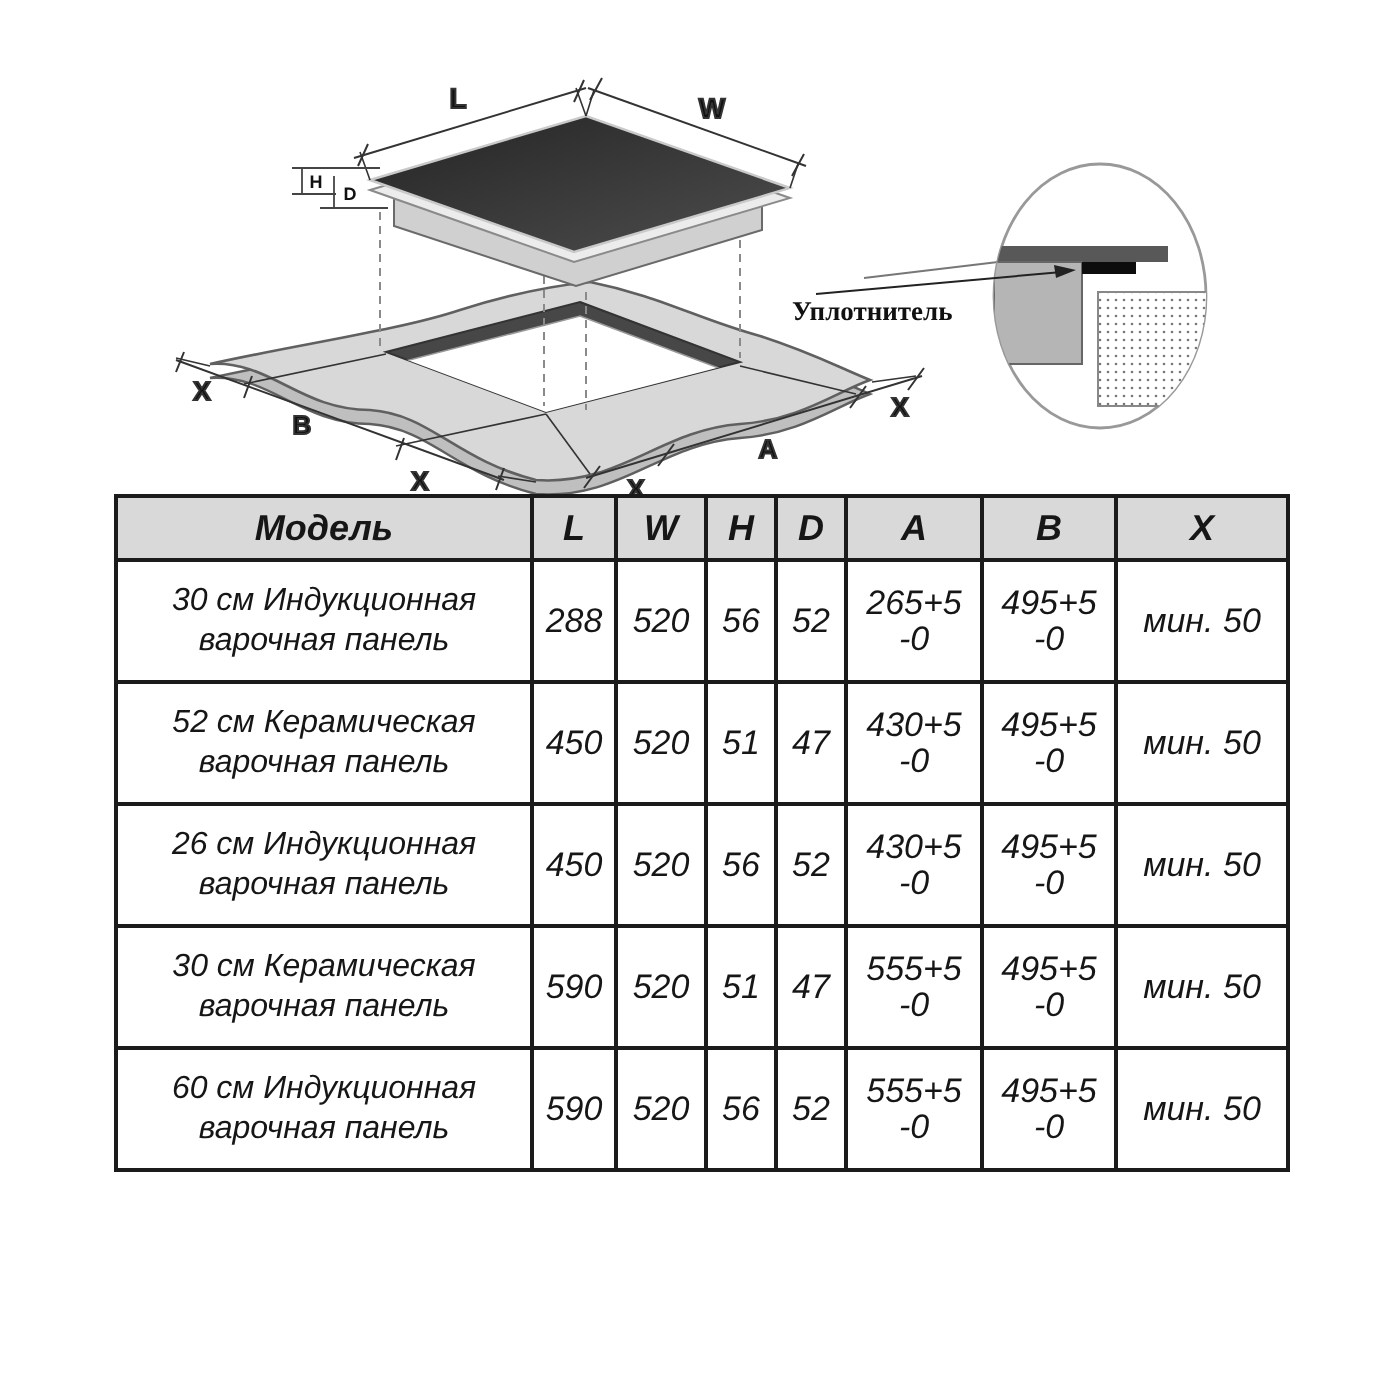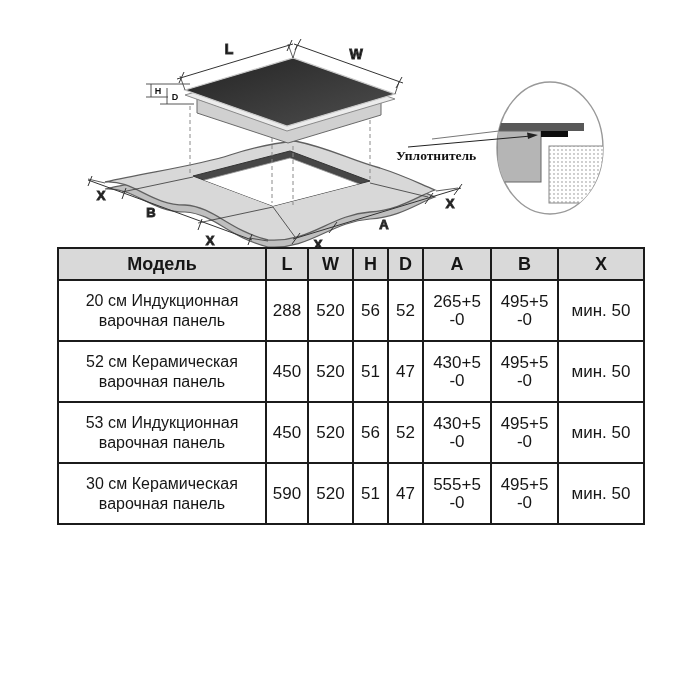--- a/index.html
+++ b/index.html
@@ -1,20 +1,20 @@
 <!DOCTYPE html>
 <html><head>
 <meta charset="utf-8">
 <style>
   html,body{margin:0;padding:0;background:#fff;}
   .page{position:relative;width:700px;height:700px;background:#ffffff;overflow:hidden;
         font-family:"Liberation Sans",sans-serif;color:#1b1b1b;}
   .diagram-svg{position:absolute;left:0;top:0;}
   .dim-table{position:absolute;left:57px;top:247px;width:586px;border-collapse:collapse;
-             table-layout:fixed;background:#fff;}
+             table-layout:fixed;background:#fff;font-style:italic;}
   .dim-table th,.dim-table td{border:2px solid #1b1b1b;text-align:center;vertical-align:middle;
              padding:0;white-space:pre-line;color:#161616;}
   .dim-table th{background:#d9d9d9;font-size:18px;font-weight:bold;height:30px;line-height:1.05;}
   .dim-table td{font-size:17px;height:59px;line-height:1.15;}
   .dim-table td.model-cell{font-size:16px;line-height:1.25;}
   .dim-table td.tol-cell{line-height:1.05;}
   svg text{font-family:"Liberation Sans",sans-serif;}
   svg text.dim-label{font-weight:bold;fill:#111;}
   svg text.seal-label{font-family:"Liberation Serif",serif;font-weight:bold;fill:#111;}
 </style>
@@ -156,21 +156,21 @@
         <th>W</th>
         <th>H</th>
         <th>D</th>
         <th>A</th>
         <th>B</th>
         <th>X</th>
       </tr>
     </thead>
     <tbody>
       <tr>
-        <td class="model-cell">20 см Индукционная
+        <td class="model-cell">30 см Индукционная
 варочная панель</td>
         <td>288</td>
         <td>520</td>
         <td>56</td>
         <td>52</td>
         <td class="tol-cell">265+5
 -0</td>
         <td class="tol-cell">495+5
 -0</td>
         <td>мин. 50</td>
@@ -182,21 +182,21 @@
         <td>520</td>
         <td>51</td>
         <td>47</td>
         <td class="tol-cell">430+5
 -0</td>
         <td class="tol-cell">495+5
 -0</td>
         <td>мин. 50</td>
       </tr>
       <tr>
-        <td class="model-cell">53 см Индукционная
+        <td class="model-cell">26 см Индукционная
 варочная панель</td>
         <td>450</td>
         <td>520</td>
         <td>56</td>
         <td>52</td>
         <td class="tol-cell">430+5
 -0</td>
         <td class="tol-cell">495+5
 -0</td>
         <td>мин. 50</td>
@@ -207,15 +207,28 @@
         <td>590</td>
         <td>520</td>
         <td>51</td>
         <td>47</td>
         <td class="tol-cell">555+5
 -0</td>
         <td class="tol-cell">495+5
 -0</td>
         <td>мин. 50</td>
       </tr>
+      <tr>
+        <td class="model-cell">60 см Индукционная
+варочная панель</td>
+        <td>590</td>
+        <td>520</td>
+        <td>56</td>
+        <td>52</td>
+        <td class="tol-cell">555+5
+-0</td>
+        <td class="tol-cell">495+5
+-0</td>
+        <td>мин. 50</td>
+      </tr>
     </tbody>
   </table>
 </div>
 
 </body></html>

